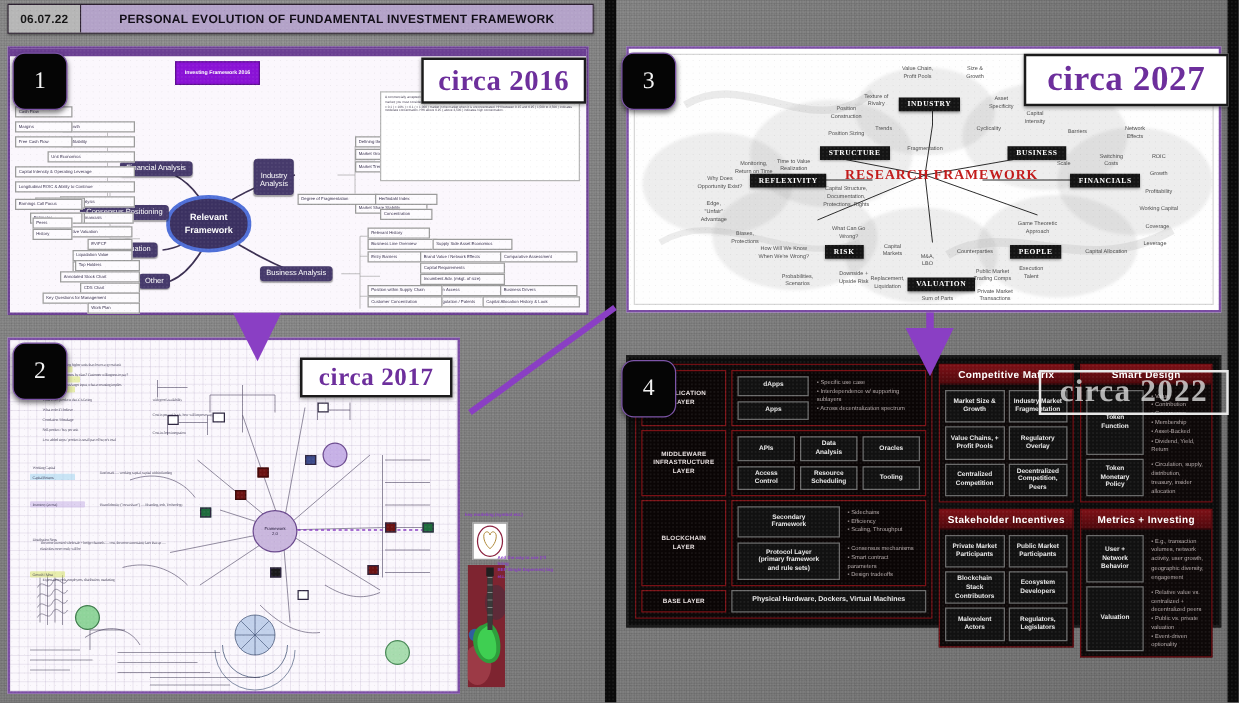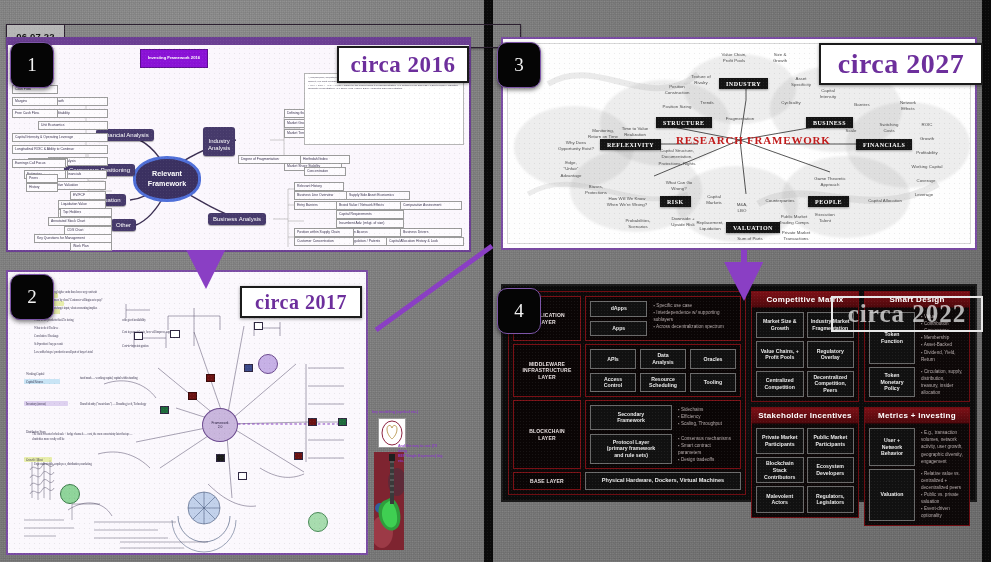--- a/index.html
+++ b/index.html
@@ -24,21 +24,21 @@
     background-size:3px 3px, 5px 5px;
     background-position:0 0, 2px 1px;
     opacity:.85;
   }
 
   
   .divider{position:absolute;top:0;bottom:0;width:9px;background:#0a0a0a;}
 
   
   .titlebar{
-    position:absolute;left:6px;top:24px;width:515px;height:24px;
+    position:absolute;left:6px;top:3px;width:469px;height:24px;
     border:1px solid #2c2030;display:flex;box-sizing:border-box;
     box-shadow:0 1px 2px rgba(0,0,0,.45);
   }
   .title-date{
     width:57px;background:#b6b6b6;color:#141414;border-right:1px solid #2c2030;
     display:flex;align-items:center;justify-content:center;
     font-size:9.5px;font-weight:bold;letter-spacing:.2px;
   }
   .title-main{
     flex:1;background:#b3a2c8;color:#100c16;
@@ -201,20 +201,21 @@
 </head>
 <body>
 
 <div id="root">
 
   <div class="divider" style="left:484px"></div>
   <div class="divider" style="left:982px;width:9px"></div>
 
   <div class="titlebar">
     <div class="title-date">06.07.22</div>
+    <div class="title-main">PERSONAL EVOLUTION OF FUNDAMENTAL INVESTMENT FRAMEWORK</div>
   </div>
 
   <svg class="arrow-svg" width="991" height="562">
     <defs>
       <marker id="ah" markerWidth="7" markerHeight="7" refX="3" refY="3.2" orient="auto">
         <path d="M0,0 L6.5,3.2 L0,6.5 z" fill="#8a3fc4"></path>
       </marker>
     </defs>
     <line x1="206" y1="252" x2="206" y2="268" stroke="#8a3fc4" stroke-width="6" marker-end="url(#ah)"></line>
     <line x1="376" y1="330" x2="492" y2="246" stroke="#8a3fc4" stroke-width="5"></line>

